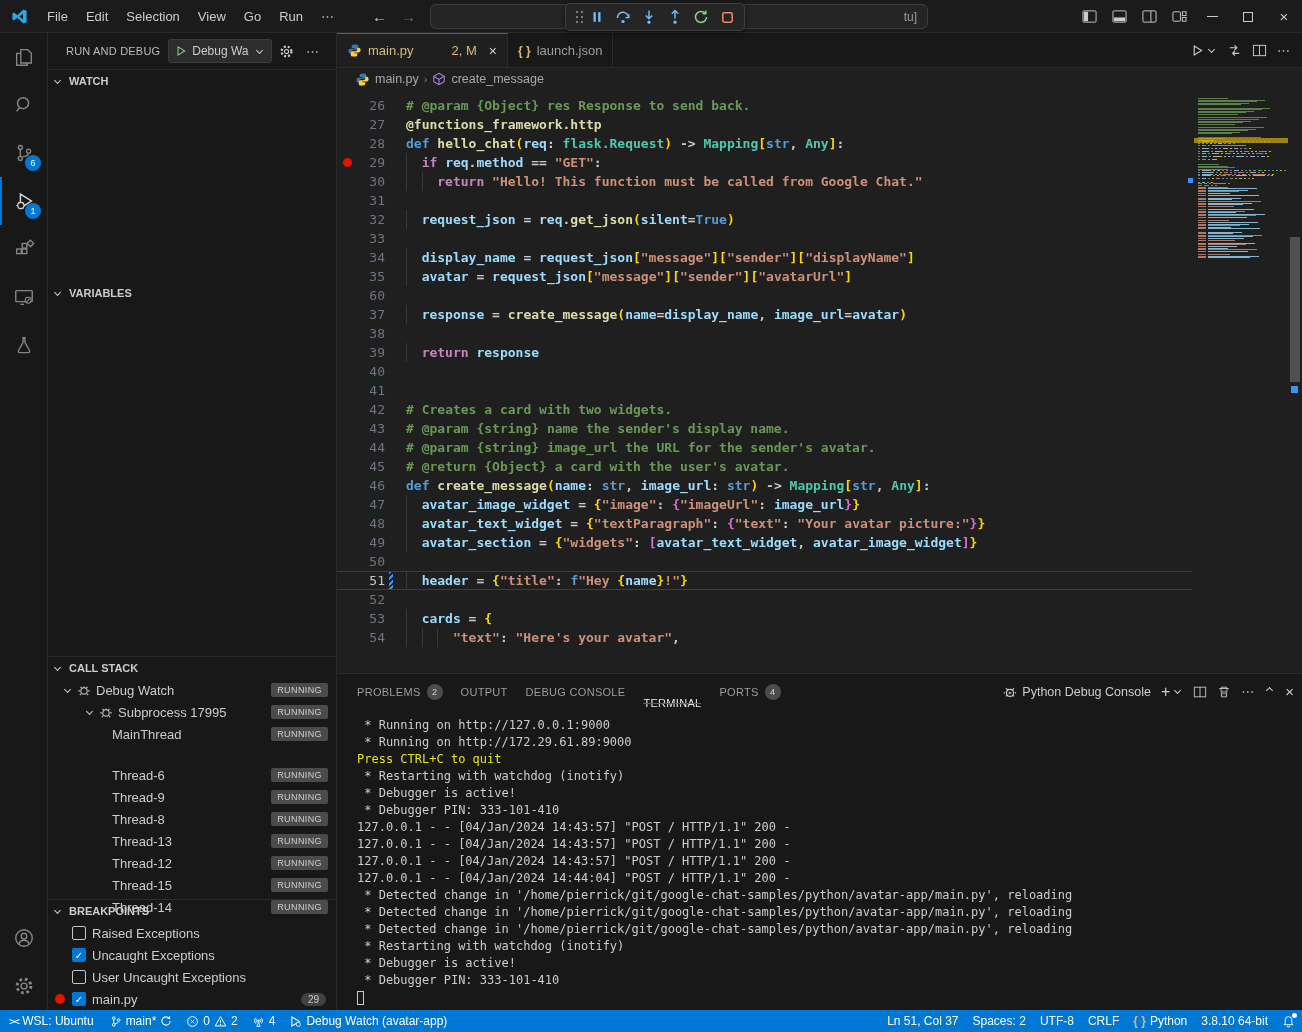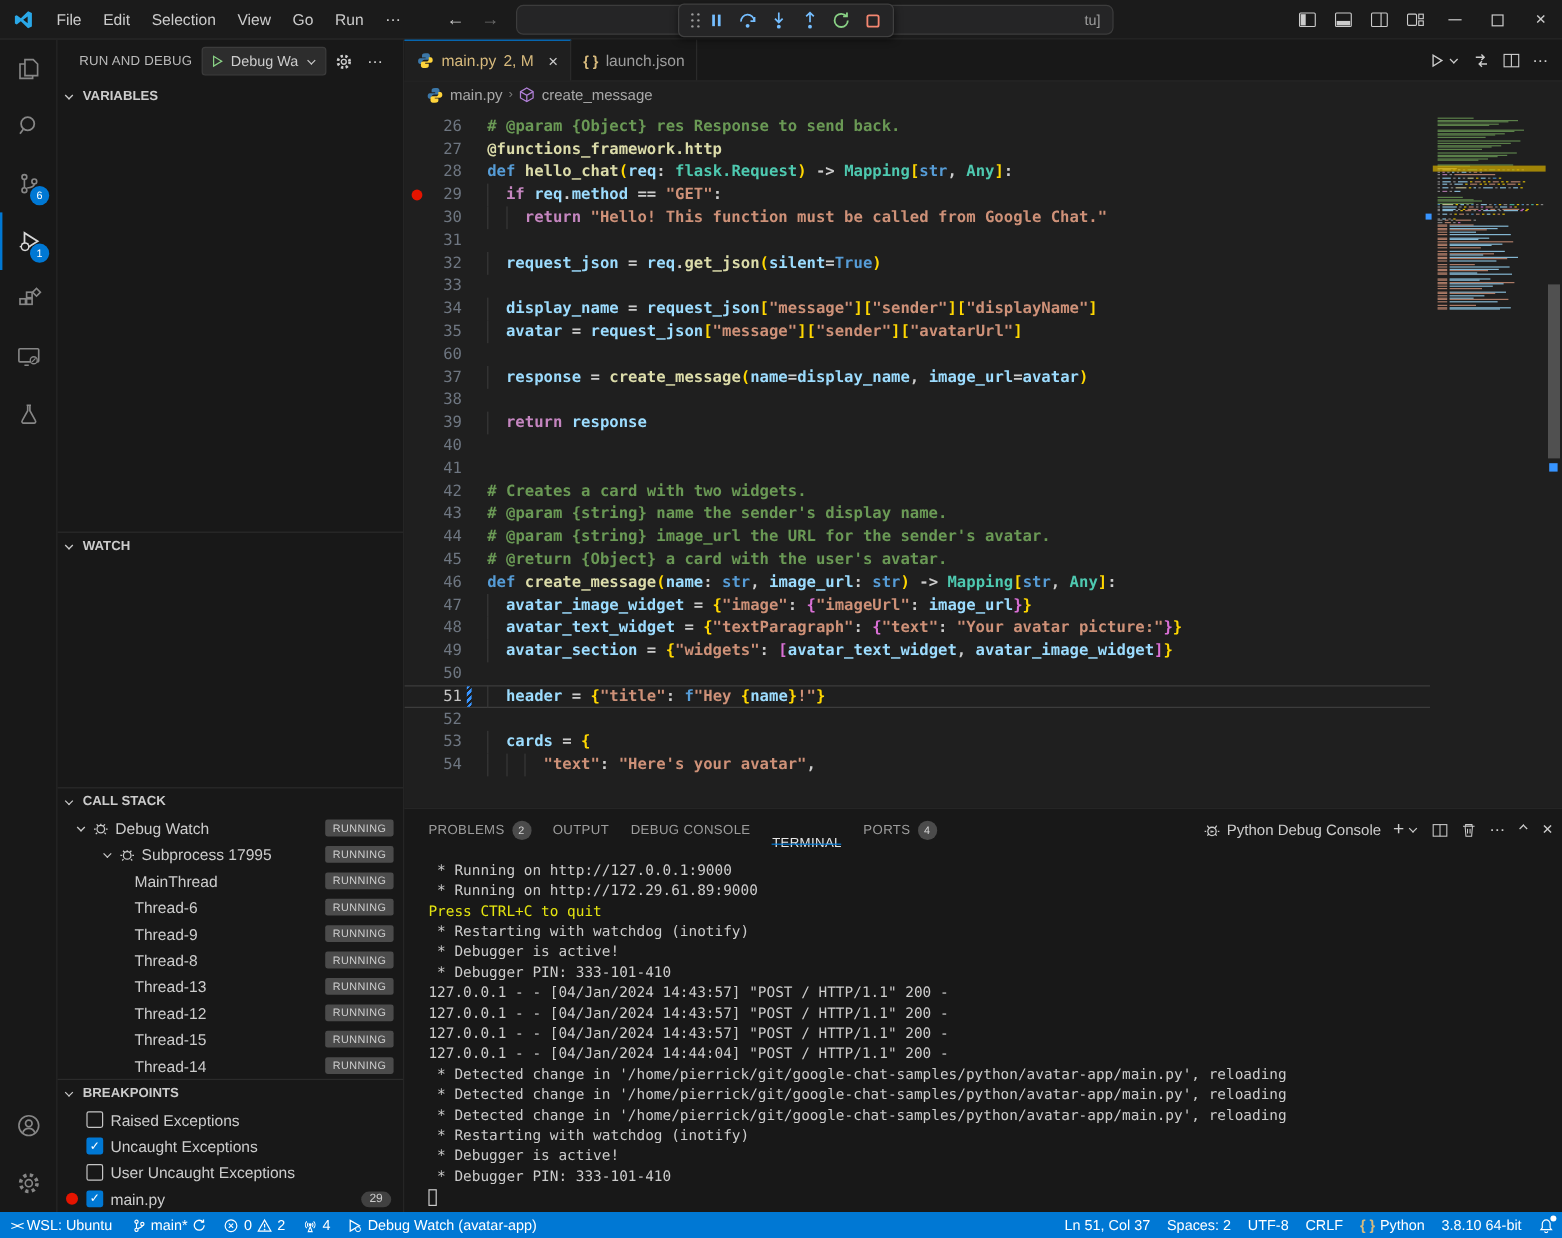--- a/index.html
+++ b/index.html
@@ -61,21 +61,21 @@
   .bp-check.checked { background:#0078d4; color:#fff; font-size:10px; }
   .bp-count { margin-left:auto; margin-right:10px; background:#414141; border-radius:9px; font-size:10px; color:#cccccc; padding:1px 7px; }
 
   
   #editor-col { flex:1; display:flex; flex-direction:column; }
   #tabbar { height:35px; background:#181818; display:flex; align-items:stretch; border-bottom:1px solid #2a2a2a; position:relative; }
   .tab { display:flex; align-items:center; gap:6px; padding:0 10px; border-right:1px solid #2a2a2a; font-size:13px; }
   .tab.active { background:#1f1f1f; border-top:1px solid #0078d4; color:#d7ba7d; }
   .tab.inactive { color:#9d9d9d; }
   .tab .tab-close { color:#cccccc; margin-left:6px; font-size:14px; }
-  .tab .dirty { color:#d7ba7d; }
+  .tab .dirty { color:#d7ba7d;margin-left:32px; }
   #tab-actions { margin-left:auto; display:flex; align-items:center; gap:10px; padding-right:12px; color:#cccccc; }
   #breadcrumbs { height:22px; background:#1f1f1f; display:flex; align-items:center; gap:5px; padding-left:18px; color:#a9a9a9; font-size:12.5px; }
   .crumb-sep { color:#7a7a7a; font-size:11px; }
 
   #editor-wrap { position:relative; height:583px; background:#1f1f1f; overflow:hidden; }
   #code { position:absolute; top:6px; left:0; right:110px; font-family:"DejaVu Sans Mono",monospace; font-size:13px; line-height:19px; }
   .code-line { height:19px; display:flex; white-space:pre; }
   .code-line.current { box-shadow:inset 0 1px 0 #3c3c3c, inset 0 -1px 0 #3c3c3c;align-items:center; }
   .gutter { width:69px; flex:0 0 auto; display:flex; align-items:center; position:relative; }
   .bp-circle { position:absolute; left:6px; width:9px; height:9px; border-radius:50%; background:#e51400; }
@@ -305,34 +305,34 @@
       </span>
       <span class="icon-btn">
           <svg width="15" height="15" viewBox="0 0 16 16">
             <circle cx="8" cy="8" r="5.2" fill="none" stroke="#ccc" stroke-width="2.4" stroke-dasharray="2.1 2.1"></circle>
             <circle cx="8" cy="8" r="2.2" fill="none" stroke="#ccc" stroke-width="1.2"></circle>
           </svg>
         </span>
       <span class="icon-btn">⋯</span>
     </div>
 
+    <div class="section">
+      <div class="section-header">
+        <span class="chev"></span>
+        <span>WATCH</span>
+      </div>
+      <div id="watch-body"></div>
+    </div>
+
     <div class="section" style="border-top:none">
       <div class="section-header">
         <span class="chev"></span>
         <span>VARIABLES</span>
       </div>
       <div id="variables-body"></div>
-    </div>
-
-    <div class="section">
-      <div class="section-header">
-        <span class="chev"></span>
-        <span>WATCH</span>
-      </div>
-      <div id="watch-body"></div>
     </div>
 
     <div class="section">
       <div class="section-header">
         <span class="chev"></span>
         <span>CALL STACK</span>
       </div>
       <div id="callstack-body">
           <div class="stack-row" style="padding-left: 14px;">
             <span class="chev"></span>
@@ -353,21 +353,21 @@
                 <path d="M5.5 6 4 4.5M10.5 6 12 4.5M3.2 9H1.5m13 0h-1.7M4.5 12.5l-1.3 1.3M11.5 12.5l1.3 1.3M8 5.4V4" stroke="currentColor" stroke-width="1.2"></path>
               </svg>
             </span>
             <span>Subprocess 17995</span>
             <span class="running-badge">RUNNING</span>
           </div>
           <div class="stack-row" style="padding-left: 64px;">
             <span>MainThread</span>
             <span class="running-badge">RUNNING</span>
           </div>
-          <div class="stack-row" style="padding-left: 64px;">
+          <div class="stack-row" style="padding-left: 64px; margin-top: 19px;">
             <span>Thread-6</span>
             <span class="running-badge">RUNNING</span>
           </div>
           <div class="stack-row" style="padding-left: 64px;">
             <span>Thread-9</span>
             <span class="running-badge">RUNNING</span>
           </div>
           <div class="stack-row" style="padding-left: 64px;">
             <span>Thread-8</span>
             <span class="running-badge">RUNNING</span>

